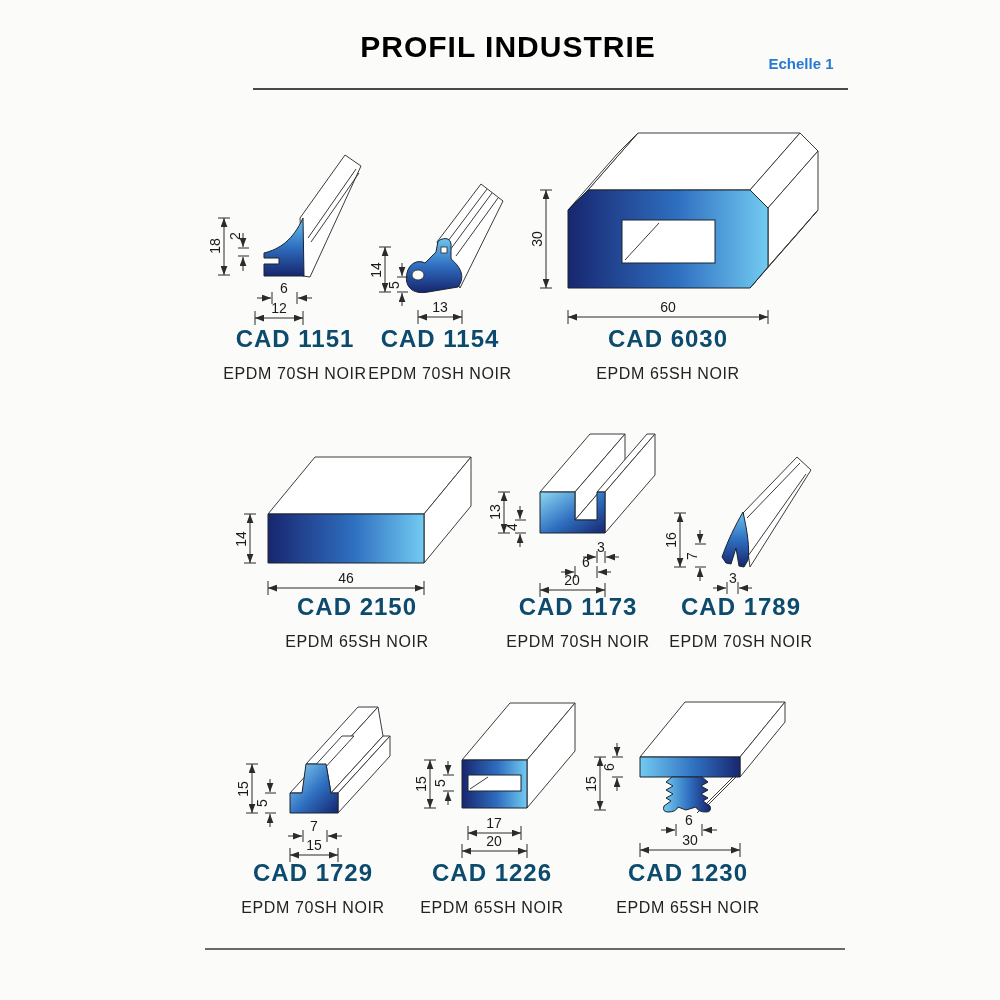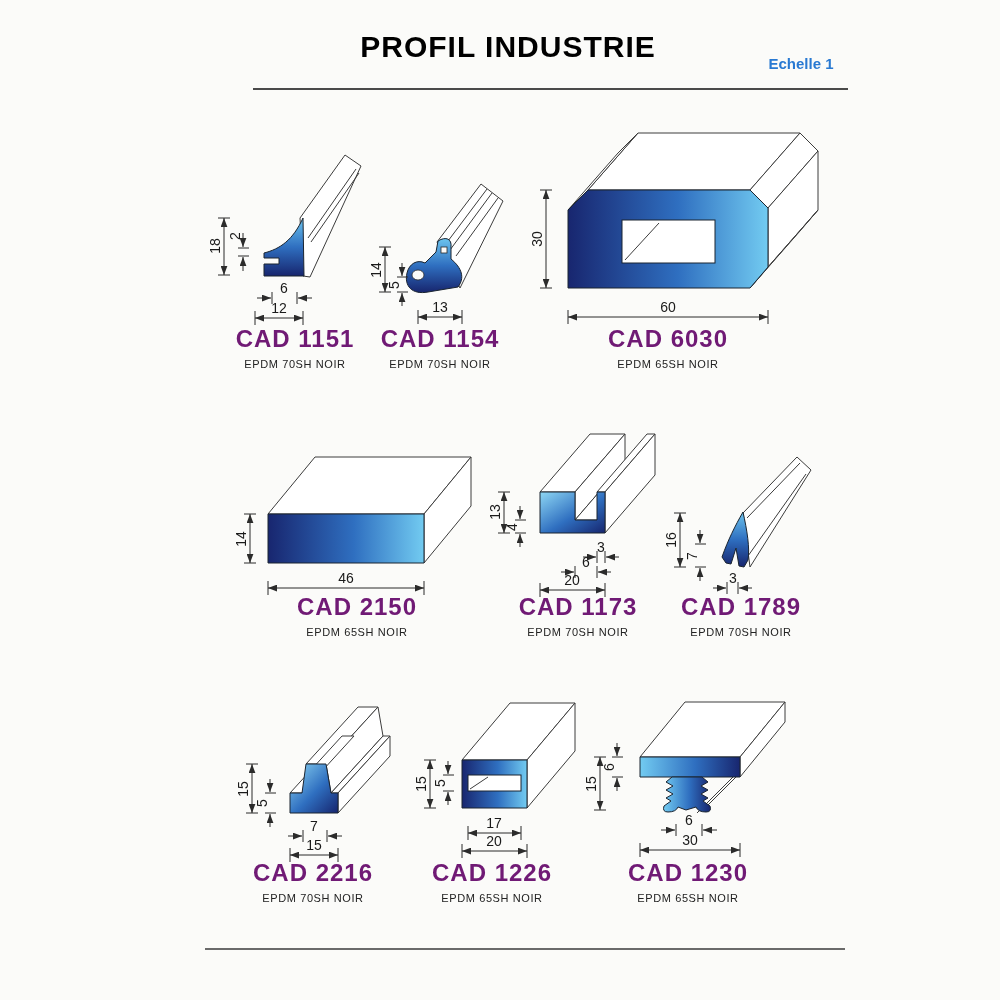--- a/index.html
+++ b/index.html
@@ -14,22 +14,22 @@
     font-size:30px;font-weight:bold;color:#000000;letter-spacing:1px;white-space:nowrap;
   }
   .scale-label{
     position:absolute;left:787px;top:55px;transform:translateX(-50%);
     font-size:15px;font-weight:bold;color:#2979d2;white-space:nowrap;margin-left:14px;
   }
   .rule{position:absolute;background:#4a4a4a;height:2px;}
   .rule.top{left:253px;top:88px;width:595px;}
   .rule.bottom{left:205px;top:948px;width:640px;background:#6a6a6a;}
   .plabel{position:absolute;transform:translateX(-50%);text-align:center;white-space:nowrap;}
-  .plabel .code{font-size:24px;font-weight:bold;color:#701a75;letter-spacing:1px;}
-  .plabel .mat{font-size:11px;color:#222;margin-top:5px;letter-spacing:0.6px;}
+  .plabel .code{font-size:24px;font-weight:bold;color:#0c4a6e;letter-spacing:1px;}
+  .plabel .mat{font-size:16px;color:#222;margin-top:12px;letter-spacing:0.6px;}
   svg{position:absolute;left:0;top:0;}
   .wf{fill:#ffffff;stroke:#3c3c3c;stroke-width:1;stroke-linejoin:round;}
   .il{fill:none;stroke:#3c3c3c;stroke-width:1;}
   .bf{stroke:#1a2430;stroke-width:1;stroke-linejoin:round;}
   .dim{stroke:#2b2b2b;stroke-width:1;fill:none;}
   .dtxt{font-family:"Liberation Sans",sans-serif;font-size:14px;fill:#1a1a1a;}
 </style>
 </head>
 <body>
 
@@ -359,21 +359,21 @@
 </div>
 <div class="plabel" style="left:578px;top:593px;">
   <div class="code">CAD 1173</div>
   <div class="mat">EPDM 70SH NOIR</div>
 </div>
 <div class="plabel" style="left:741px;top:593px;">
   <div class="code">CAD 1789</div>
   <div class="mat">EPDM 70SH NOIR</div>
 </div>
 <div class="plabel" style="left:313px;top:859px;">
-  <div class="code">CAD 2216</div>
+  <div class="code">CAD 1729</div>
   <div class="mat">EPDM 70SH NOIR</div>
 </div>
 <div class="plabel" style="left:492px;top:859px;">
   <div class="code">CAD 1226</div>
   <div class="mat">EPDM 65SH NOIR</div>
 </div>
 <div class="plabel" style="left:688px;top:859px;">
   <div class="code">CAD 1230</div>
   <div class="mat">EPDM 65SH NOIR</div>
 </div>

